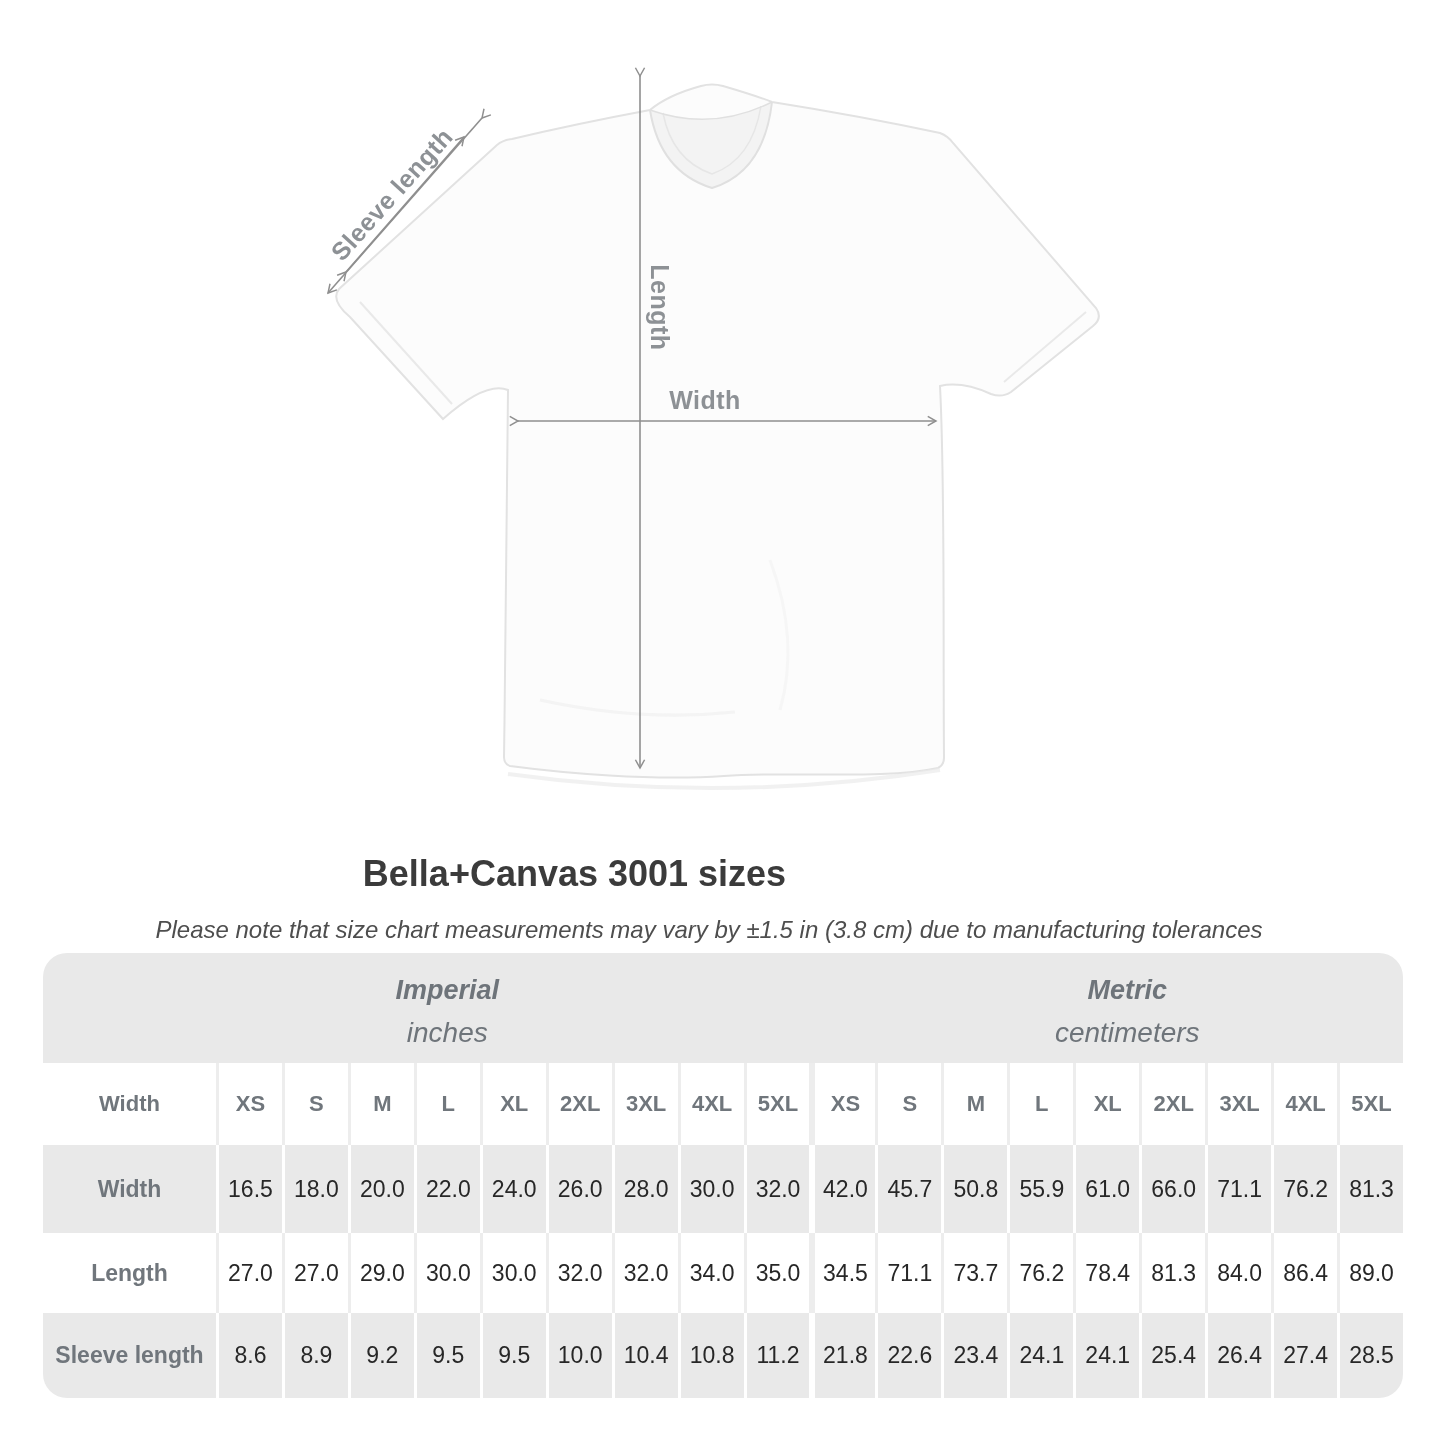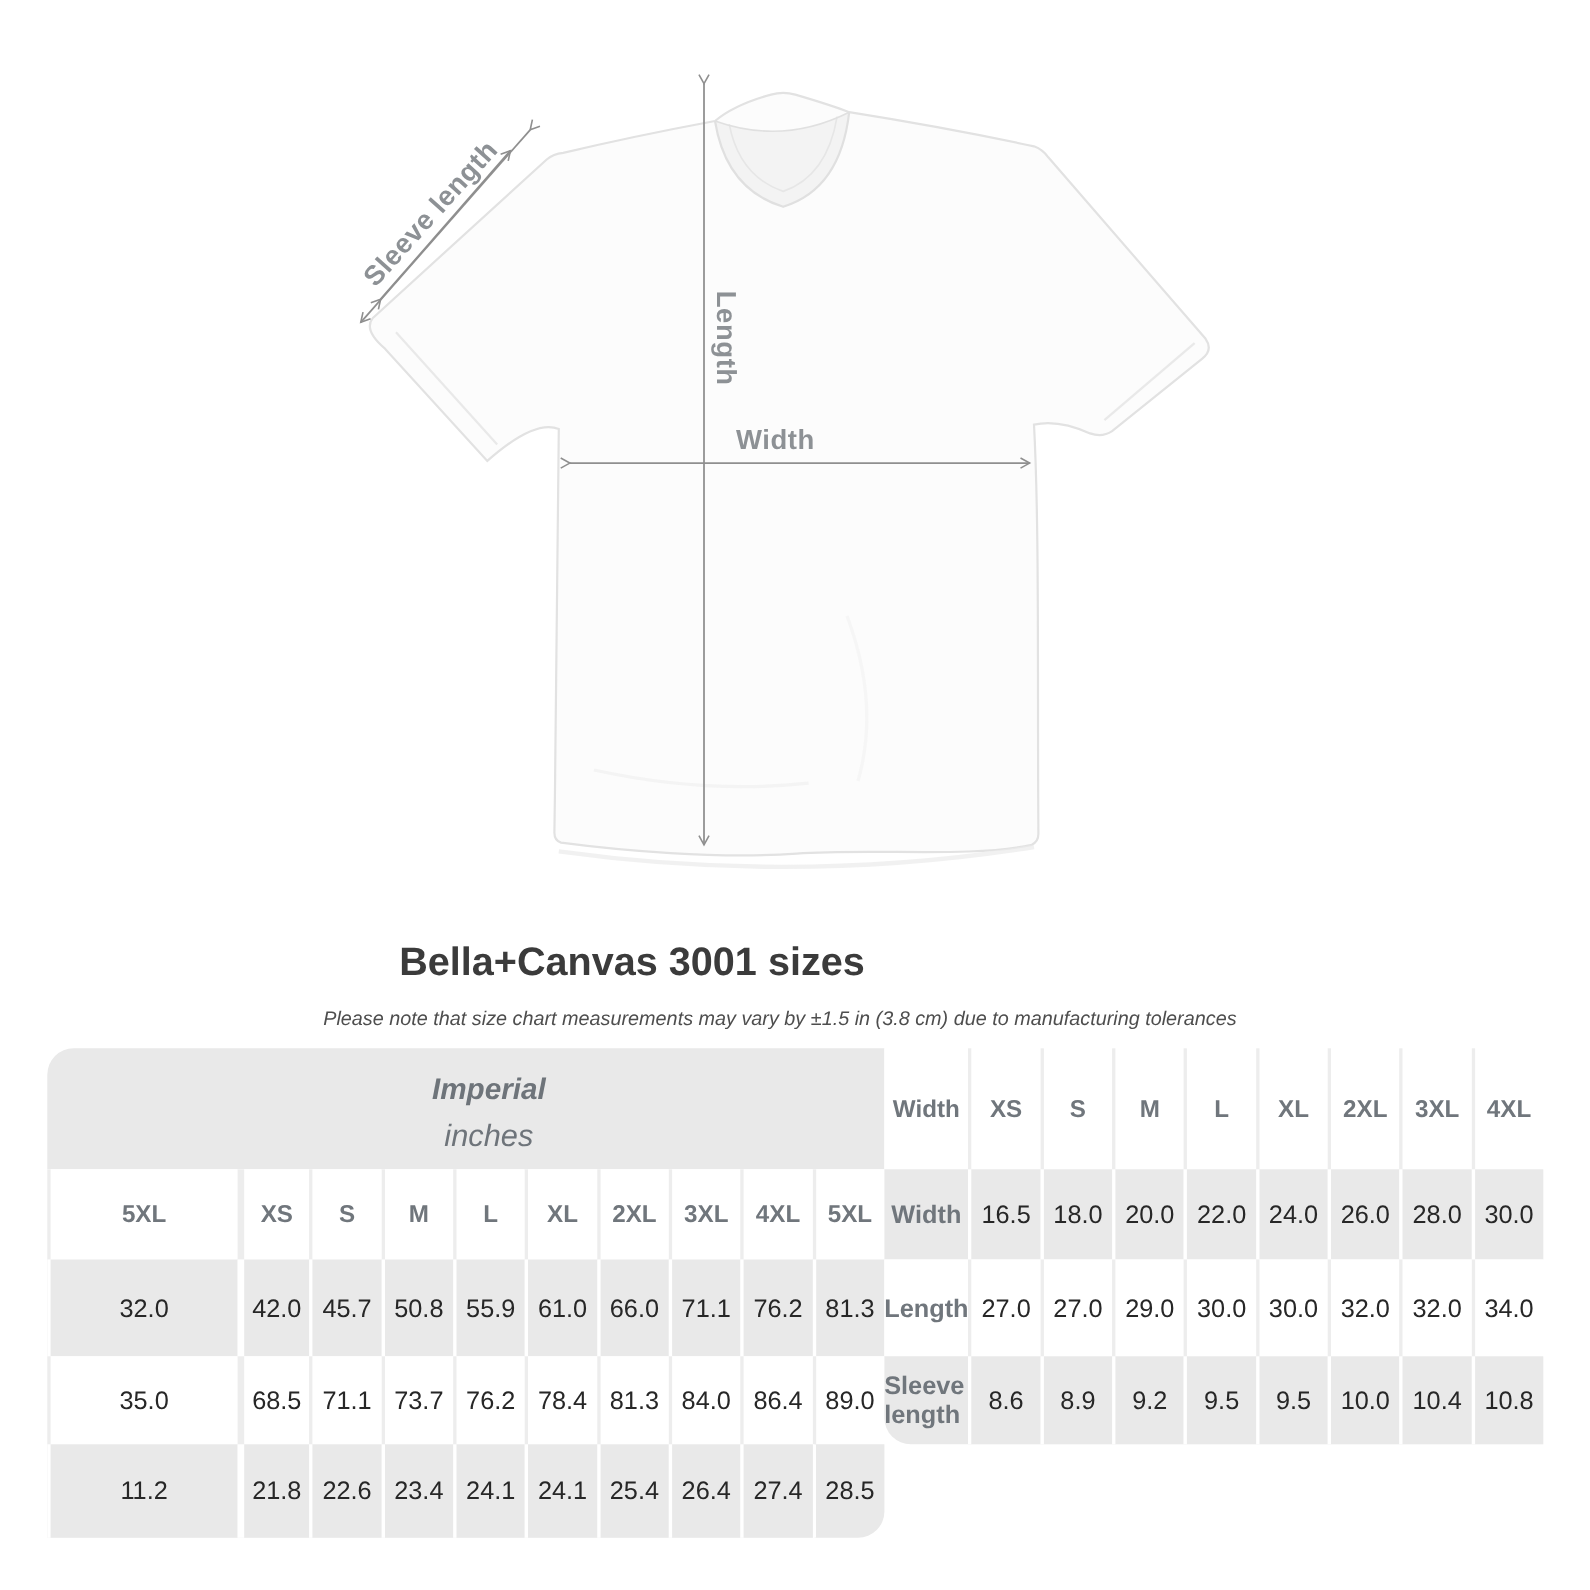--- a/index.html
+++ b/index.html
@@ -14,21 +14,21 @@
   }
   .lab-sleeve{left:292px;top:180px;width:200px;transform:rotate(-48deg);}
   .lab-length{left:599px;top:293px;width:120px;transform:rotate(90deg);}
   .lab-width{left:645px;top:386px;width:120px;}
   .title{
     position:absolute;left:0;top:853px;width:1149px;text-align:center;margin:0;
     font-size:36px;font-weight:bold;color:#3b3b3b;
   }
   .subtitle{
     position:absolute;left:0;top:916px;width:1418px;text-align:center;margin:0;
-    font-size:18px;font-style:italic;color:#4e4e4e;
+    font-size:24px;font-style:italic;color:#4e4e4e;
   }
   .sizetable{
     position:absolute;left:43px;top:953px;width:1360px;
     display:grid;
     grid-template-columns:173px repeat(18,1fr);
     grid-template-rows:110px 82px 88px 80px 85px;
   }
   .grp{
     background:#e9e9e9;display:flex;flex-direction:column;align-items:center;
     padding-top:22px;gap:11px;padding-left:42px;
@@ -106,20 +106,24 @@
   <div class="mlabel lab-width">Width</div>
 
   <h1 class="title">Bella+Canvas 3001 sizes</h1>
   <p class="subtitle">Please note that size chart measurements may vary by ±1.5 in (3.8 cm) due to manufacturing tolerances</p>
 
   <div class="sizetable">
 
     <div class="grp grp-imp">
       <div class="gl">Imperial</div>
       <div class="gs">inches</div>
+    </div>
+    <div class="grp grp-met">
+      <div class="gl">Metric</div>
+      <div class="gs">centimeters</div>
     </div>
 
     <div class="c w f hdr">Width</div>
     <div class="c w hdr">XS</div>
     <div class="c w hdr">S</div>
     <div class="c w hdr">M</div>
     <div class="c w hdr">L</div>
     <div class="c w hdr">XL</div>
     <div class="c w hdr">2XL</div>
     <div class="c w hdr">3XL</div>
@@ -158,21 +162,21 @@
     <div class="c w f lbl">Length</div>
     <div class="c w val">27.0</div>
     <div class="c w val">27.0</div>
     <div class="c w val">29.0</div>
     <div class="c w val">30.0</div>
     <div class="c w val">30.0</div>
     <div class="c w val">32.0</div>
     <div class="c w val">32.0</div>
     <div class="c w val">34.0</div>
     <div class="c w val">35.0</div>
-    <div class="c w s val">68.5</div>
+    <div class="c w s val">34.5</div>
     <div class="c w val">71.1</div>
     <div class="c w val">73.7</div>
     <div class="c w val">76.2</div>
     <div class="c w val">78.4</div>
     <div class="c w val">81.3</div>
     <div class="c w val">84.0</div>
     <div class="c w val">86.4</div>
     <div class="c w val">89.0</div>
 
     <div class="c g f lbl blc">Sleeve length</div>

